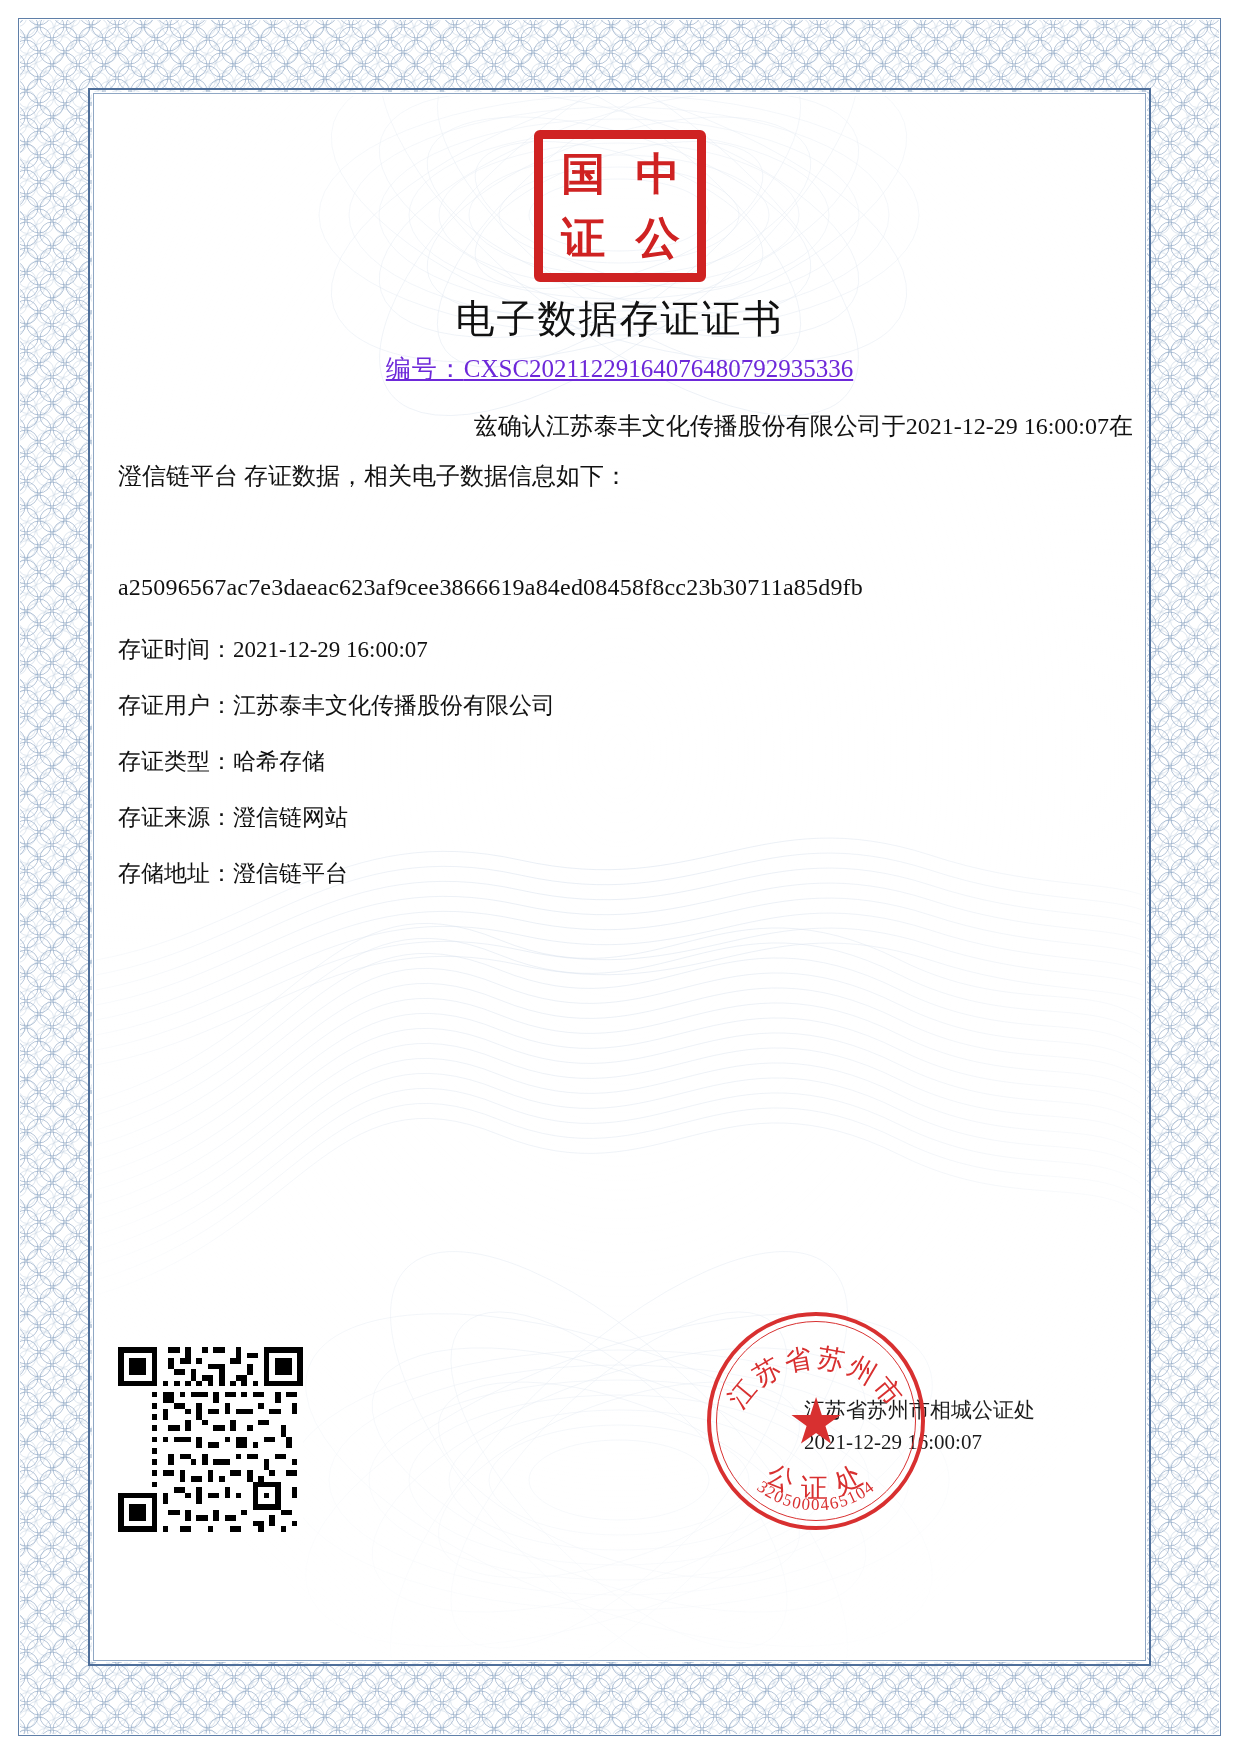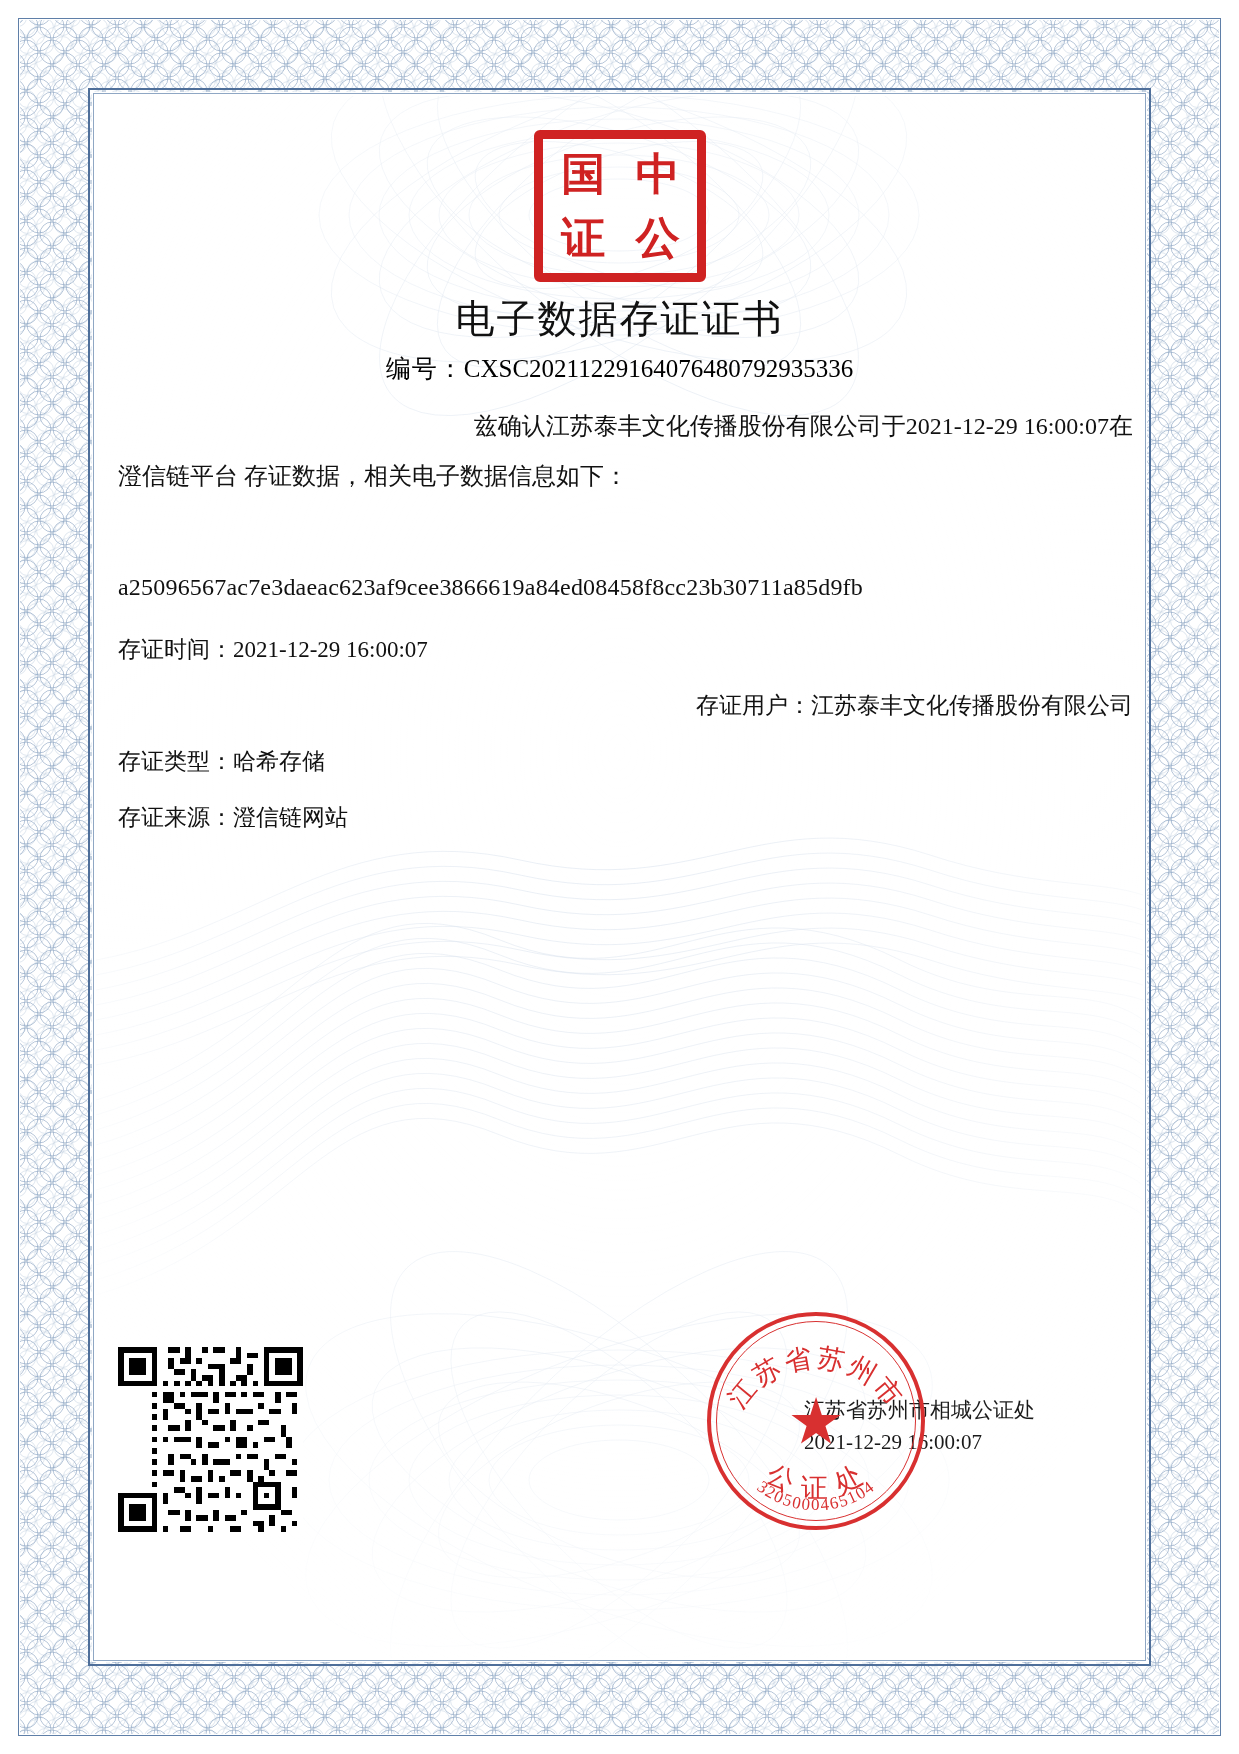--- a/index.html
+++ b/index.html
@@ -100,21 +100,22 @@
     font-weight: 500;
     color: #111;
   }
   .doc-number {
     position: absolute;
     top: 256px;
     left: 0;
     right: 0;
     text-align: center;
     font-size: 25px;
-    color: #000000;
+    color: #6d28d9;
+    text-decoration: underline;
   }
   .doc-number .label { letter-spacing: 1px; }
 
   .para {
     position: absolute;
     left: 20px;
     right: 10px;
     font-size: 24px;
     line-height: 1.5;
     color: #111;
@@ -125,21 +126,21 @@
     position: absolute;
     left: 22px;
     right: 10px;
     font-size: 23px;
     color: #111;
     white-space: nowrap;
   }
   .r-hashlabel { top: 424px; }
   .r-hashvalue { top: 478px; font-size: 24px; letter-spacing: .2px;}
   .r-time   { top: 538px; }
-  .r-user   { top: 594px; text-align: right; }
+  .r-user   { top: 594px; }
   .r-type   { top: 650px; }
   .r-source { top: 706px; }
   .r-addr   { top: 762px; }
   .row .k { }
   .row .v { }
 
   
   .qr {
     position: absolute;
     left: 22px;
@@ -360,20 +361,23 @@
       <span class="k">存证时间：</span><span class="v">2021-12-29 16:00:07</span>
     </div>
     <div class="row r-user">
       <span class="k">存证用户：</span><span class="v">江苏泰丰文化传播股份有限公司</span>
     </div>
     <div class="row r-source">
       <span class="k">存证来源：</span><span class="v">澄信链网站</span>
     </div>
     <div class="row r-type">
       <span class="k">存证类型：</span><span class="v">哈希存储</span>
+    </div>
+    <div class="row r-addr">
+      <span class="k">存储地址：</span><span class="v">澄信链平台</span>
     </div>
 
     <div class="qr">
       <svg width="185" height="185" viewBox="0 0 33 33" shape-rendering="crispEdges">
         <rect width="33" height="33" fill="#ffffff"></rect>
         <g fill="#000000">
 
           <rect x="0" y="0" width="7" height="1"></rect>
             <rect x="0" y="6" width="7" height="1"></rect>
           <rect x="0" y="0" width="1" height="7"></rect>

